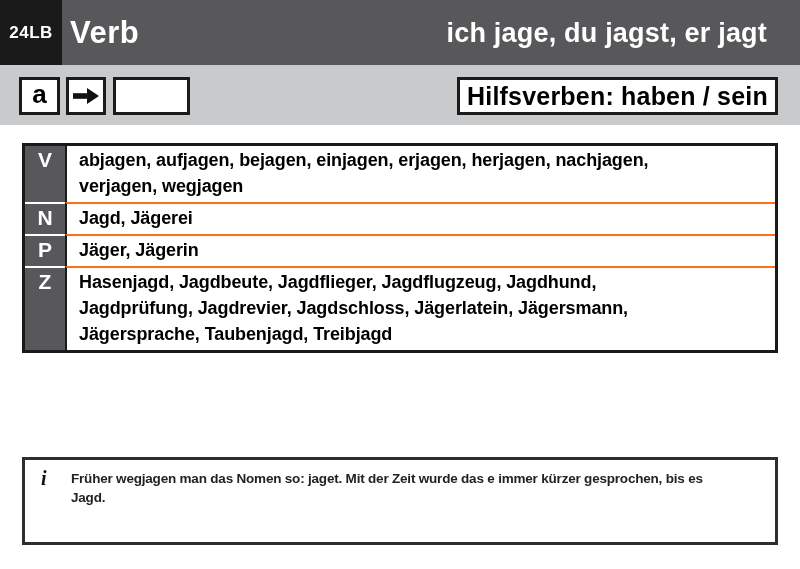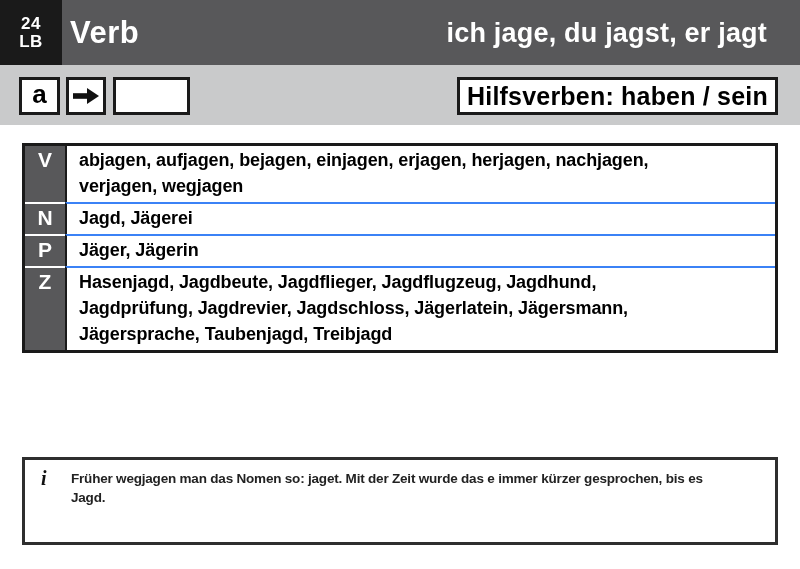--- a/index.html
+++ b/index.html
@@ -13,21 +13,21 @@
   .card { position: absolute; inset: 0; width: 800px; height: 569px; background: #fff; }
 
   
   .header {
     position: absolute; top: 0; left: 0; width: 800px; height: 65px;
     background: #58585a;
   }
   .badge {
     position: absolute; left: 0; top: 0; width: 62px; height: 65px;
     background: #1a1a1a; color: #fff;
-    display: flex; flex-direction: column; align-items: center; justify-content: center;
+    display: flex; flex-direction: row; align-items: center; justify-content: center;
     font-weight: bold; font-size: 17px; line-height: 18px; letter-spacing: 0.5px;
   }
   .title {
     position: absolute; left: 70px; top: 50%; transform: translateY(-50%);
     color: #fff; font-weight: bold; font-size: 31px; letter-spacing: 0.5px;
   }
   .conjugation {
     position: absolute; right: 33px; top: 50%; transform: translateY(-50%);
     color: #fff; font-weight: bold; font-size: 27px; letter-spacing: 0.2px;
   }
@@ -62,21 +62,21 @@
   .wtext {
     flex: 1 1 auto;
     border-left: 2px solid #1a1a1a;
     padding: 1px 16px 3px 12px;
     font-size: 18px; font-weight: bold; line-height: 26px;
     letter-spacing: -0.1px;
     white-space: pre-line;
     color: #000;
   }
   .wrow + .wrow .wlabel { border-top: 2px solid #ffffff; }
-  .wrow + .wrow .wtext  { border-top: 2px solid #3b82f6; }
+  .wrow + .wrow .wtext  { border-top: 2px solid #f97316; }
 
   
   .info-box {
     position: absolute; left: 22px; top: 457px; width: 756px; height: 88px;
     border: 3px solid #2e2e2e; background: #fff;
     display: flex; padding: 9px 12px 0 16px;
   }
   .info-icon {
     flex: 0 0 30px; width: 30px;
     font-family: "Liberation Serif", serif;

